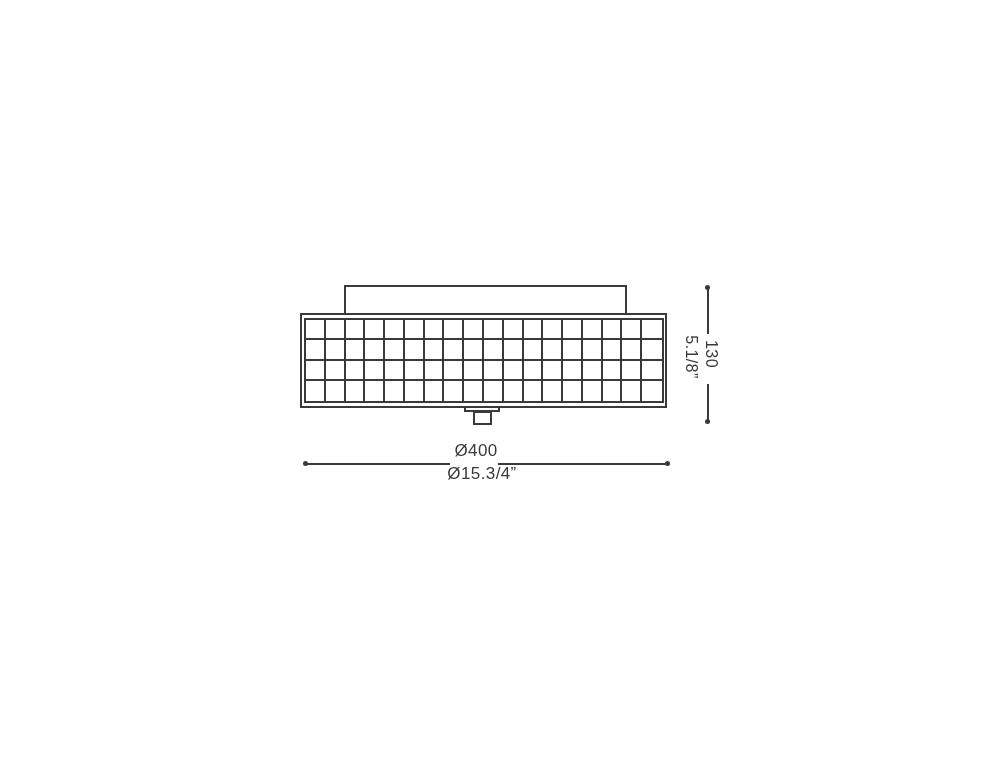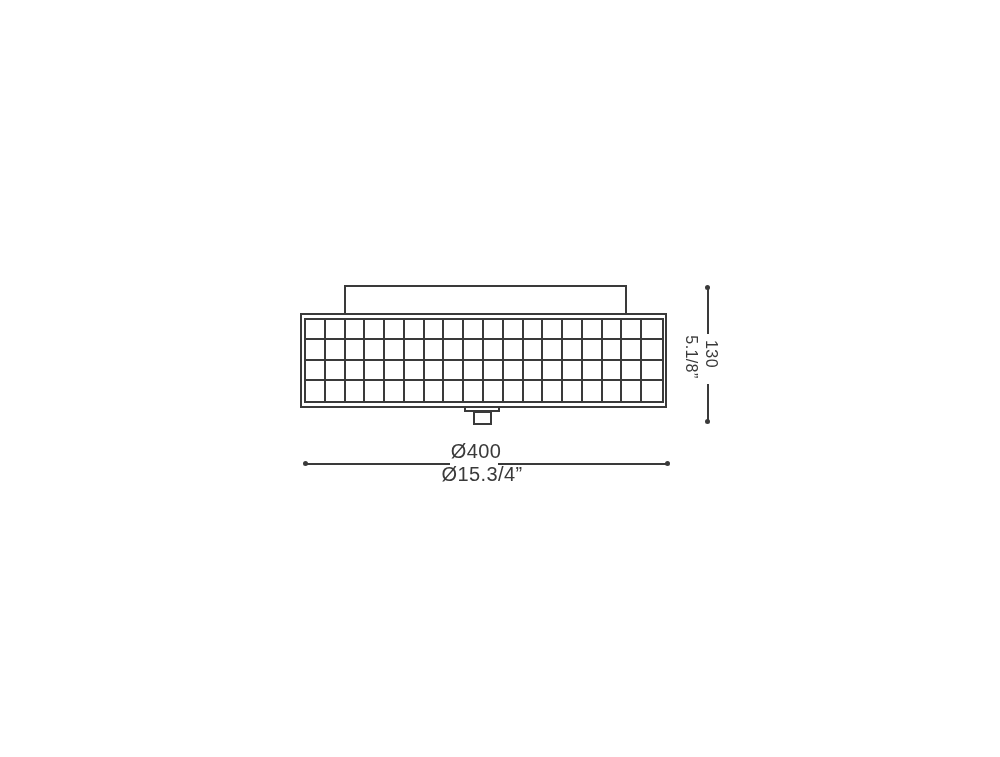--- a/index.html
+++ b/index.html
@@ -84,21 +84,21 @@
     color:var(--text);
     font-size:16px;
     white-space:nowrap;
     letter-spacing:0.4px;
     transform:translate(-50%,-50%);
   }
   .dim-label.rot{
     transform:translate(-50%,-50%) rotate(90deg);
   }
   .dim-label.big{
-    font-size:20px;
+    font-size:17px;
   }
 </style>
 </head>
 <body>
 
 <div class="stage">
 
   <div class="canopy"></div>
 
   <div class="body-box"></div>

